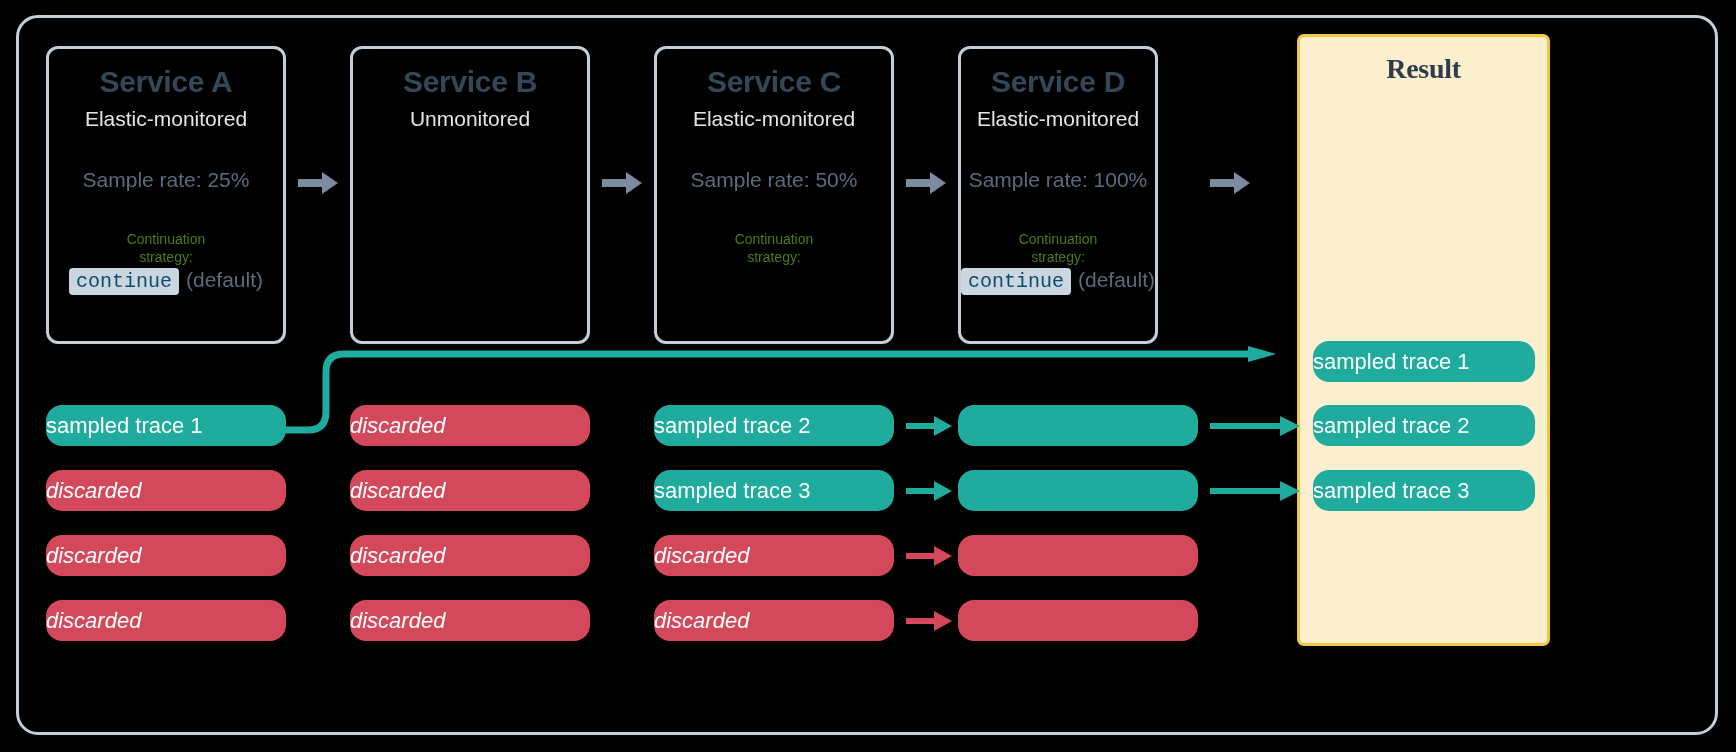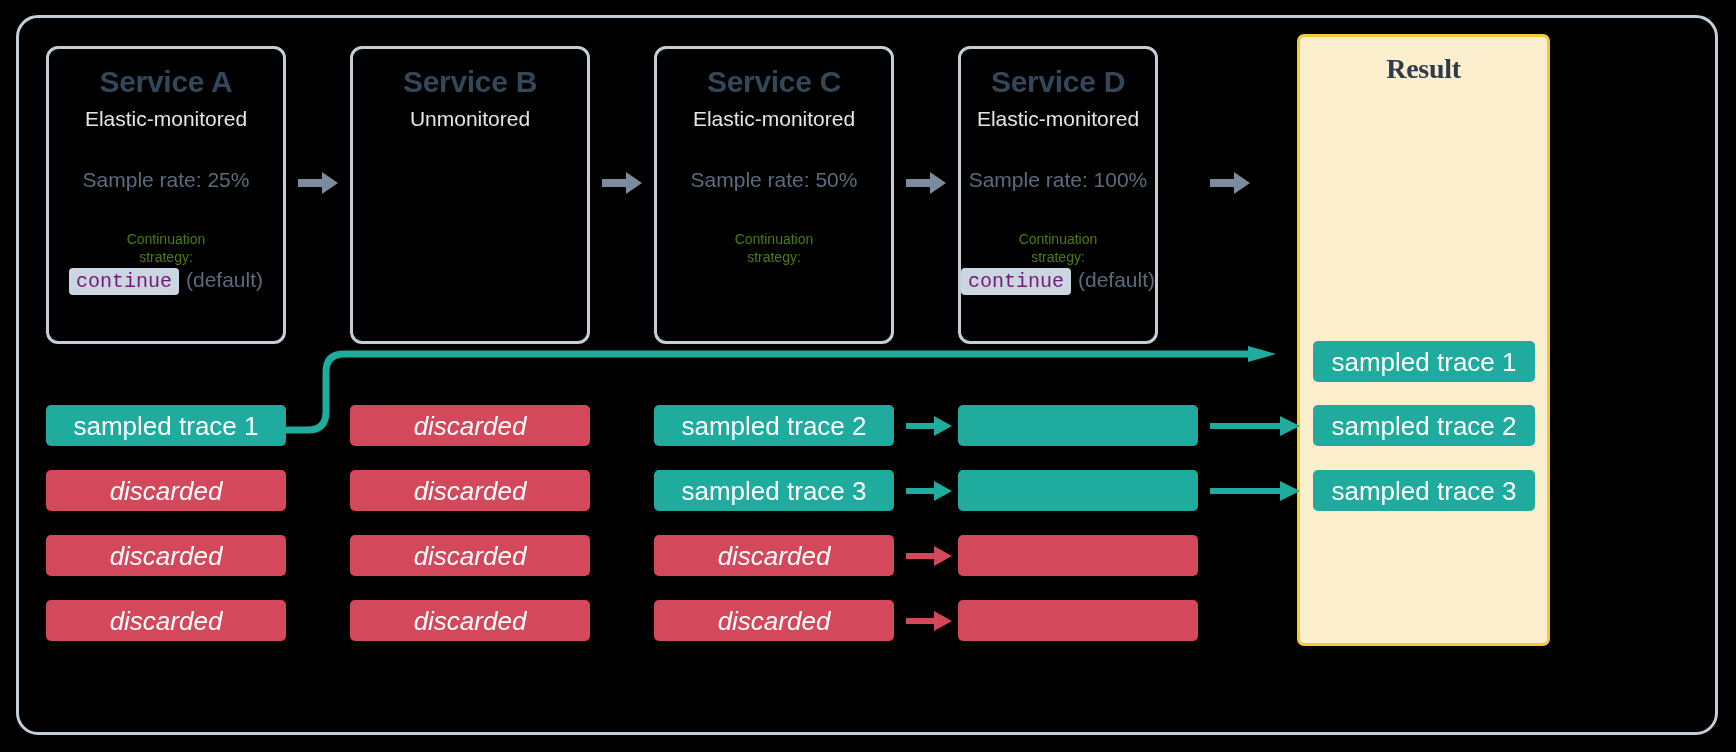--- a/index.html
+++ b/index.html
@@ -19,37 +19,37 @@
     padding-top:16px;}
   .svc-title{font-size:30px;font-weight:bold;color:#334759;letter-spacing:-.3px;
     line-height:1.15;margin:0 0 6px 0;}
   .svc-sub{font-size:21px;color:#e5e5e5;line-height:1.25;margin:0;}
   .svc-rate{font-size:21px;color:#5b6b7c;line-height:1.25;margin:35px 0 0 0;}
   .svc-strat-lbl{font-size:14px;color:#4d7c0f;line-height:1.25;margin:38px 0 0 0;
     text-align:center;}
   .svc-strat-row{display:flex;align-items:baseline;justify-content:center;
     gap:7px;margin-top:2px;flex-wrap:nowrap;}
   .code{font-family:"Liberation Mono","DejaVu Sans Mono",monospace;font-size:20px;
-    background:#ccd6e0;color:#701a75;border-radius:4px;padding:2px 7px;
+    background:#ccd6e0;color:#0c4a6e;border-radius:4px;padding:2px 7px;
     white-space:nowrap;}
   .default-note{font-size:21px;color:#5b6b7c;white-space:nowrap;}
 
   
   .gray-arrow{position:absolute;top:170px;width:40px;height:26px;}
 
   
   .result-panel{position:absolute;left:1297px;top:34px;width:253px;height:612px;
     background:#fcefcd;border:3px solid #f5c63e;border-radius:7px;box-sizing:border-box;}
   .result-title{position:absolute;left:0;right:0;top:16px;text-align:center;
     font-size:28px;font-weight:bold;color:#2b3c4c;letter-spacing:-.3px;font-family:Liberation Serif, serif;}
 
   
-  .pill{position:absolute;height:41px;border-radius:5px;
-    display:flex;align-items:center;justify-content:center;
-    color:#fff;font-size:26px;line-height:1;}
+  .pill{position:absolute;height:41px;border-radius:16px;
+    display:flex;align-items:center;
+    color:#fff;font-size:22px;line-height:1;}
   .pill.teal{background:#1fab9d;}
   .pill.red{background:#d4485c;font-style:italic;}
 
   
   .row-arrow{position:absolute;width:46px;height:26px;}
 
   
   .curve{position:absolute;left:280px;top:346px;width:1000px;height:92px;}
 </style>
 </head>

